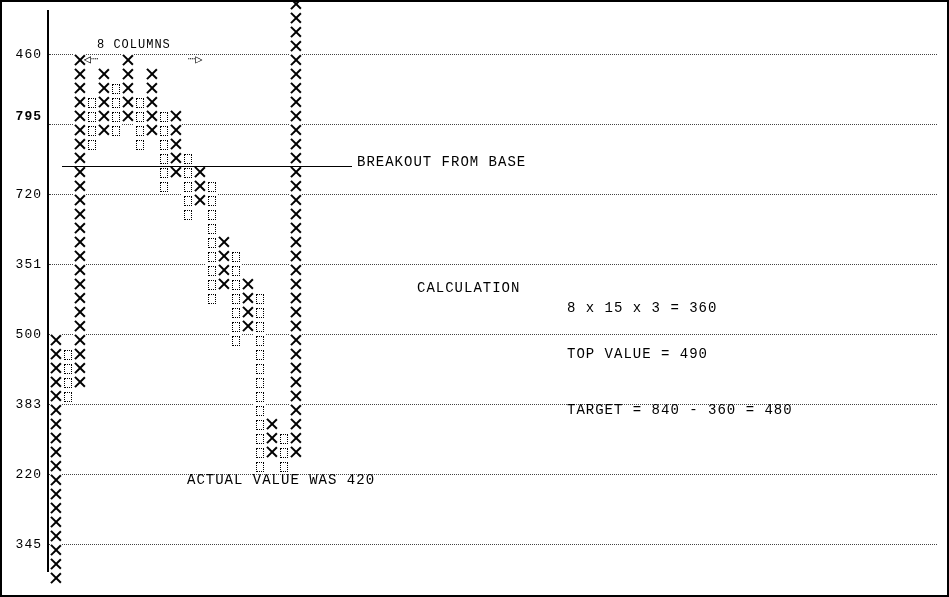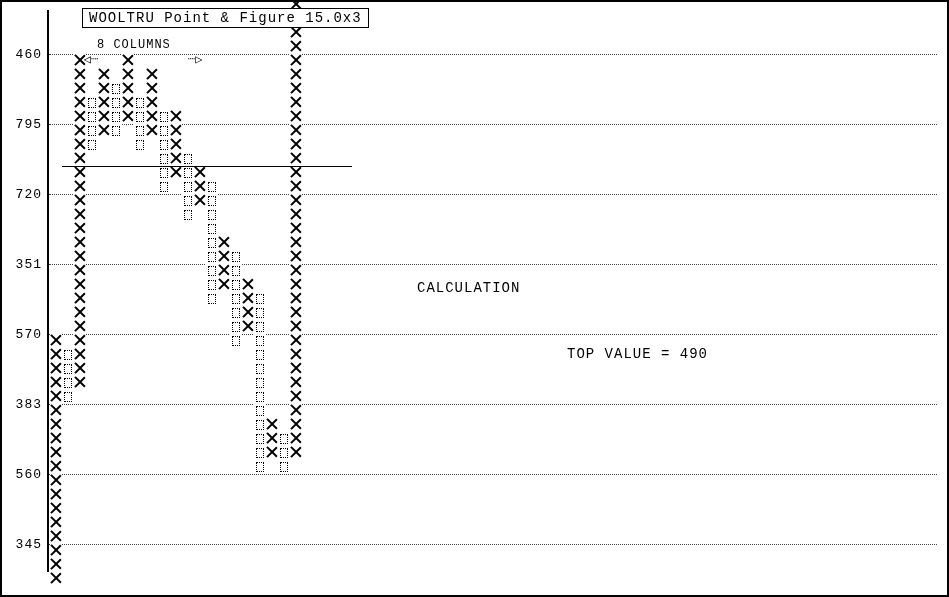--- a/index.html
+++ b/index.html
@@ -95,49 +95,52 @@
     font-size:12px;
     letter-spacing:0;
     z-index:5;
   }
 </style>
 </head>
 <body>
 
 <div class="frame">
 
-  <div class="titlebox">WOOLTRU Point &amp; Figure 15.0x3</div>
 
   <div class="plot"></div>
 
   <div class="ann" style="top:36px;left:95px;font-size:12px;">8 COLUMNS</div>
   <div class="bracket" style="top:50px;left:82px;">◁┈</div>
   <div class="bracket" style="top:50px;left:186px;">┈▷</div>
 
   <div class="breakline" style="top:164px;left:60px;width:290px;"></div>
+  <div class="ann" style="top:152px;left:355px;">BREAKOUT FROM BASE</div>
 
   <div class="ann" style="top:278px;left:415px;">CALCULATION</div>
+  <div class="ann" style="top:298px;left:565px;">8 x 15 x 3 = 360</div>
   <div class="ann" style="top:344px;left:565px;">TOP VALUE = 490</div>
-
+  <div class="ann" style="top:400px;left:565px;">TARGET = 840 - 360 = 480</div>
+
+  <div class="ann" style="top:470px;left:185px;">ACTUAL VALUE WAS 420</div>
 
   <div id="dyn"></div>
 
 <div class="ylabel" style="top: 45px;">460</div>
     <div class="gridline" style="top: 52px;"></div>
-    <div class="ylabel" style="top: 115px;">795</div>
+    <div class="ylabel" style="top: 107px; font-weight: bold;">795</div>
     <div class="gridline" style="top: 122px;"></div>
     <div class="ylabel" style="top: 185px;">720</div>
     <div class="gridline" style="top: 192px;"></div>
     <div class="ylabel" style="top: 255px;">351</div>
     <div class="gridline" style="top: 262px;"></div>
-    <div class="ylabel" style="top: 325px;">570</div>
+    <div class="ylabel" style="top: 325px;">500</div>
     <div class="gridline" style="top: 332px;"></div>
     <div class="ylabel" style="top: 395px;">383</div>
     <div class="gridline" style="top: 402px;"></div>
-    <div class="ylabel" style="top: 465px;">560</div>
+    <div class="ylabel" style="top: 465px;">220</div>
     <div class="gridline" style="top: 472px;"></div>
     <div class="ylabel" style="top: 535px;">345</div>
     <div class="gridline" style="top: 542px;"></div>
     <div class="cell x" style="left: 48px; top: 570px; height: 14px;"></div>
     <div class="cell x" style="left: 48px; top: 556px; height: 14px;"></div>
     <div class="cell x" style="left: 48px; top: 542px; height: 14px;"></div>
     <div class="cell x" style="left: 48px; top: 528px; height: 14px;"></div>
     <div class="cell x" style="left: 48px; top: 514px; height: 14px;"></div>
     <div class="cell x" style="left: 48px; top: 500px; height: 14px;"></div>
     <div class="cell x" style="left: 48px; top: 486px; height: 14px;"></div>

